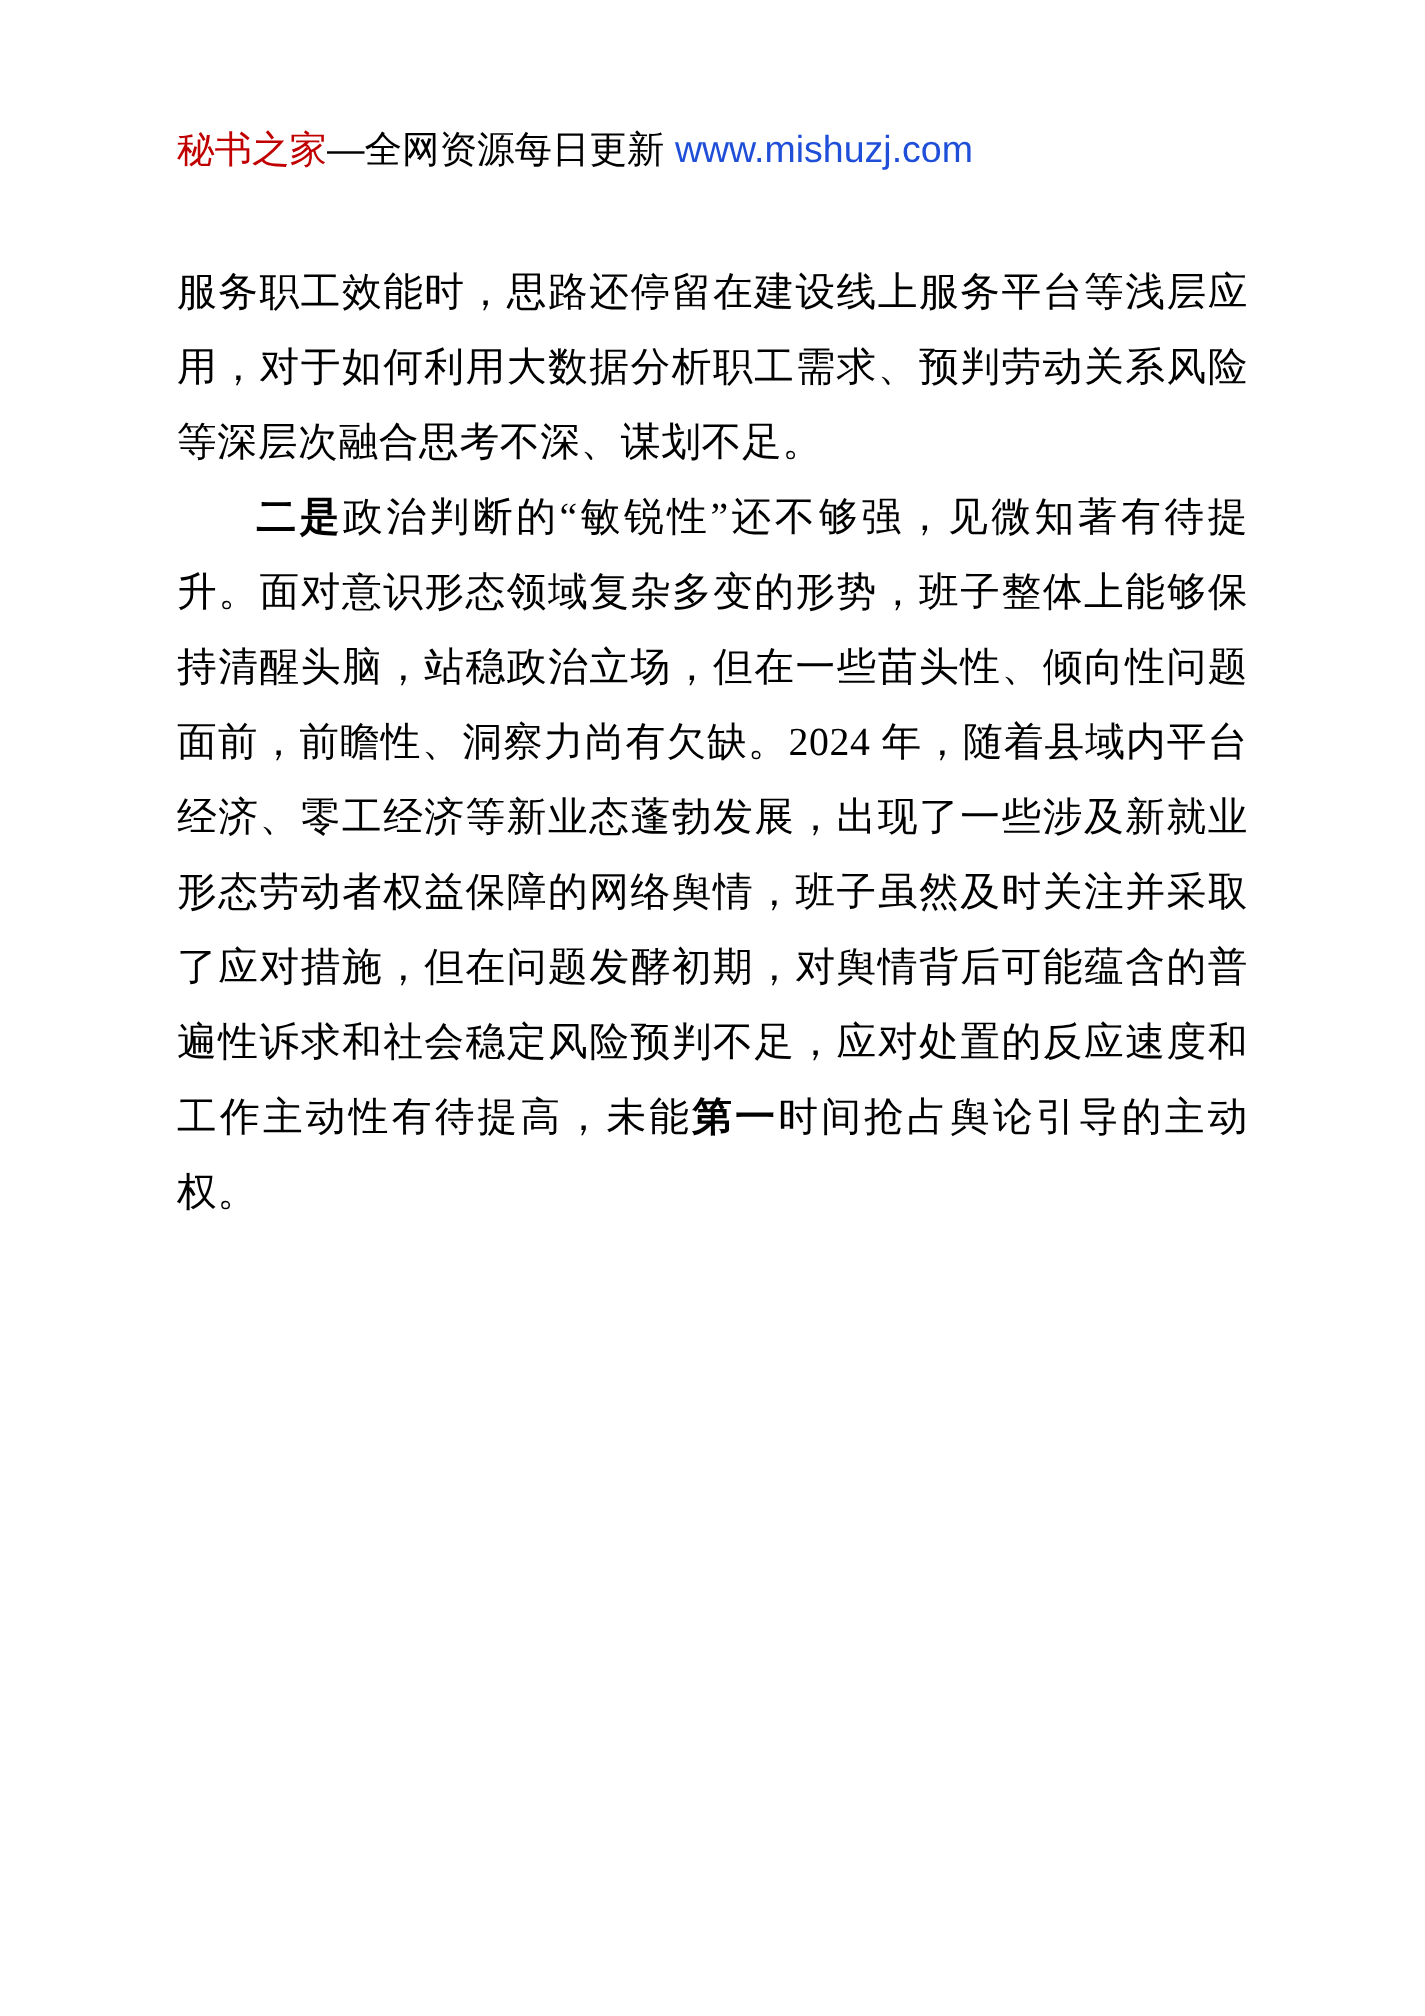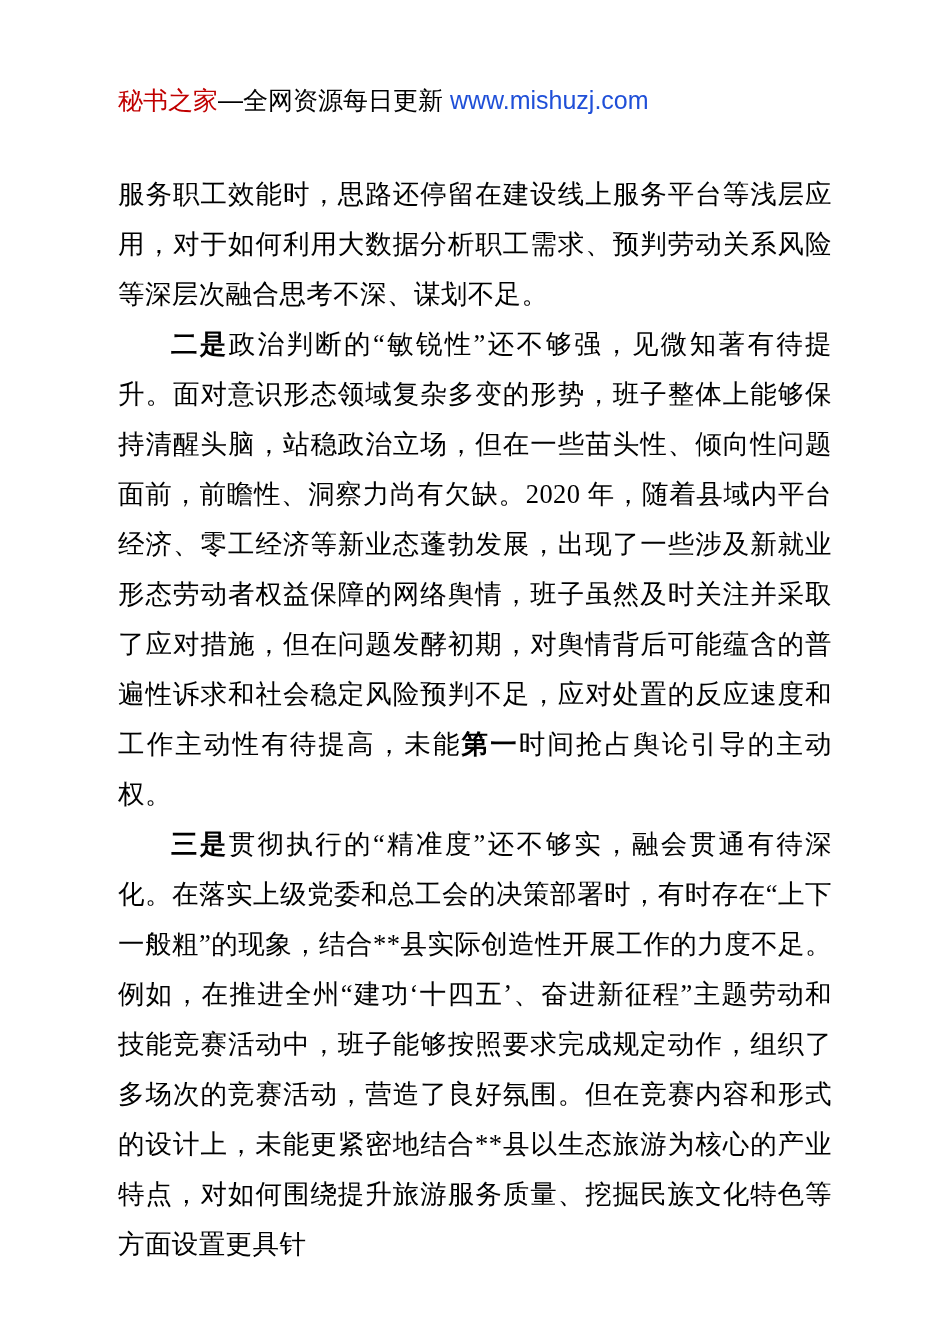--- a/index.html
+++ b/index.html
@@ -62,17 +62,16 @@
 <body>
 
 <div class="page">
 
   <div class="header">
     <span class="brand">秘书之家</span><span class="tagline">—全网资源每日更新 </span><span class="site">www.mishuzj.com</span>
   </div>
 
   <div class="body-text" id="doc-body">
       <p class="para"><span>服务职工效能时，思路还停留在建设线上服务平台等浅层应用，对于如何利用大数据分析职工需求、预判劳动关系风险等深层次融合思考不深、谋划不足。</span></p>
-      <p class="para indent"><span class="b">二是</span><span>政治判断的“敏锐性”还不够强，见微知著有待提升。面对意识形态领域复杂多变的形势，班子整体上能够保持清醒头脑，站稳政治立场，但在一些苗头性、倾向性问题面前，前瞻性、洞察力尚有欠缺。2020 年，随着县域内平台经济、零工经济等新业态蓬勃发展，出现了一些涉及新就业形态劳动者权益保障的网络舆情，班子虽然及时关注并采取了应对措施，但在问题发酵初期，对舆情背后可能蕴含的普遍性诉求和社会稳定风险预判不足，应对处置的反应速度和工作主动性有待提高，未能</span><span class="b">第一</span><span>时间抢占舆论引导的主动权。</span></p>
-      <p class="para indent"><span class="b">三是</span><span>贯彻执行的“精准度”还不够实，融会贯通有待深化。在落实上级党委和总工会的决策部署时，有时存在“上下一般粗”的现象，结合**县实际创造性开展工作的力度不足。例如，在推进全州“建功‘十四五’、奋进新征程”主题劳动和技能竞赛活动中，班子能够按照要求完成规定动作，组织了多场次的竞赛活动，营造了良好氛围。但在竞赛内容和形式的设计上，未能更紧密地结合**县以生态旅游为核心的产业特点，对如何围绕提升旅游服务质量、挖掘民族文化特色等方面设置更具针</span></p>
+      <p class="para indent"><span class="b">二是</span><span>政治判断的“敏锐性”还不够强，见微知著有待提升。面对意识形态领域复杂多变的形势，班子整体上能够保持清醒头脑，站稳政治立场，但在一些苗头性、倾向性问题面前，前瞻性、洞察力尚有欠缺。2024 年，随着县域内平台经济、零工经济等新业态蓬勃发展，出现了一些涉及新就业形态劳动者权益保障的网络舆情，班子虽然及时关注并采取了应对措施，但在问题发酵初期，对舆情背后可能蕴含的普遍性诉求和社会稳定风险预判不足，应对处置的反应速度和工作主动性有待提高，未能</span><span class="b">第一</span><span>时间抢占舆论引导的主动权。</span></p>
     </div>
 
 </div>
 
 </body></html>

